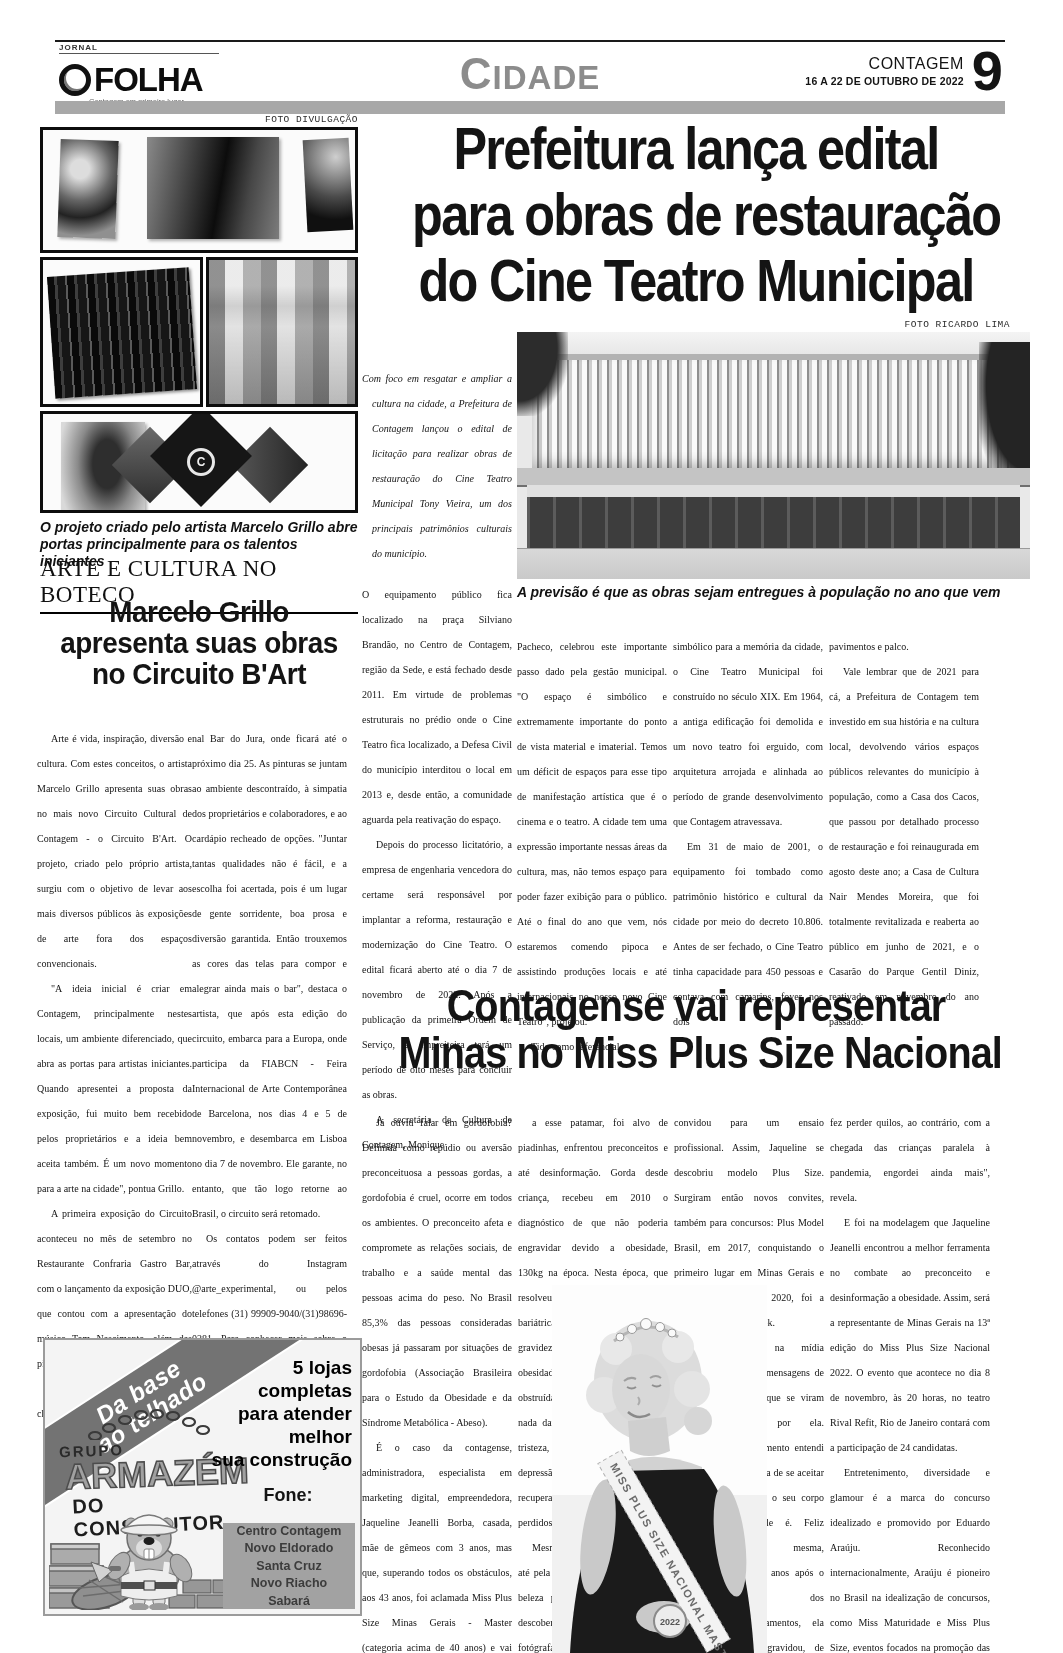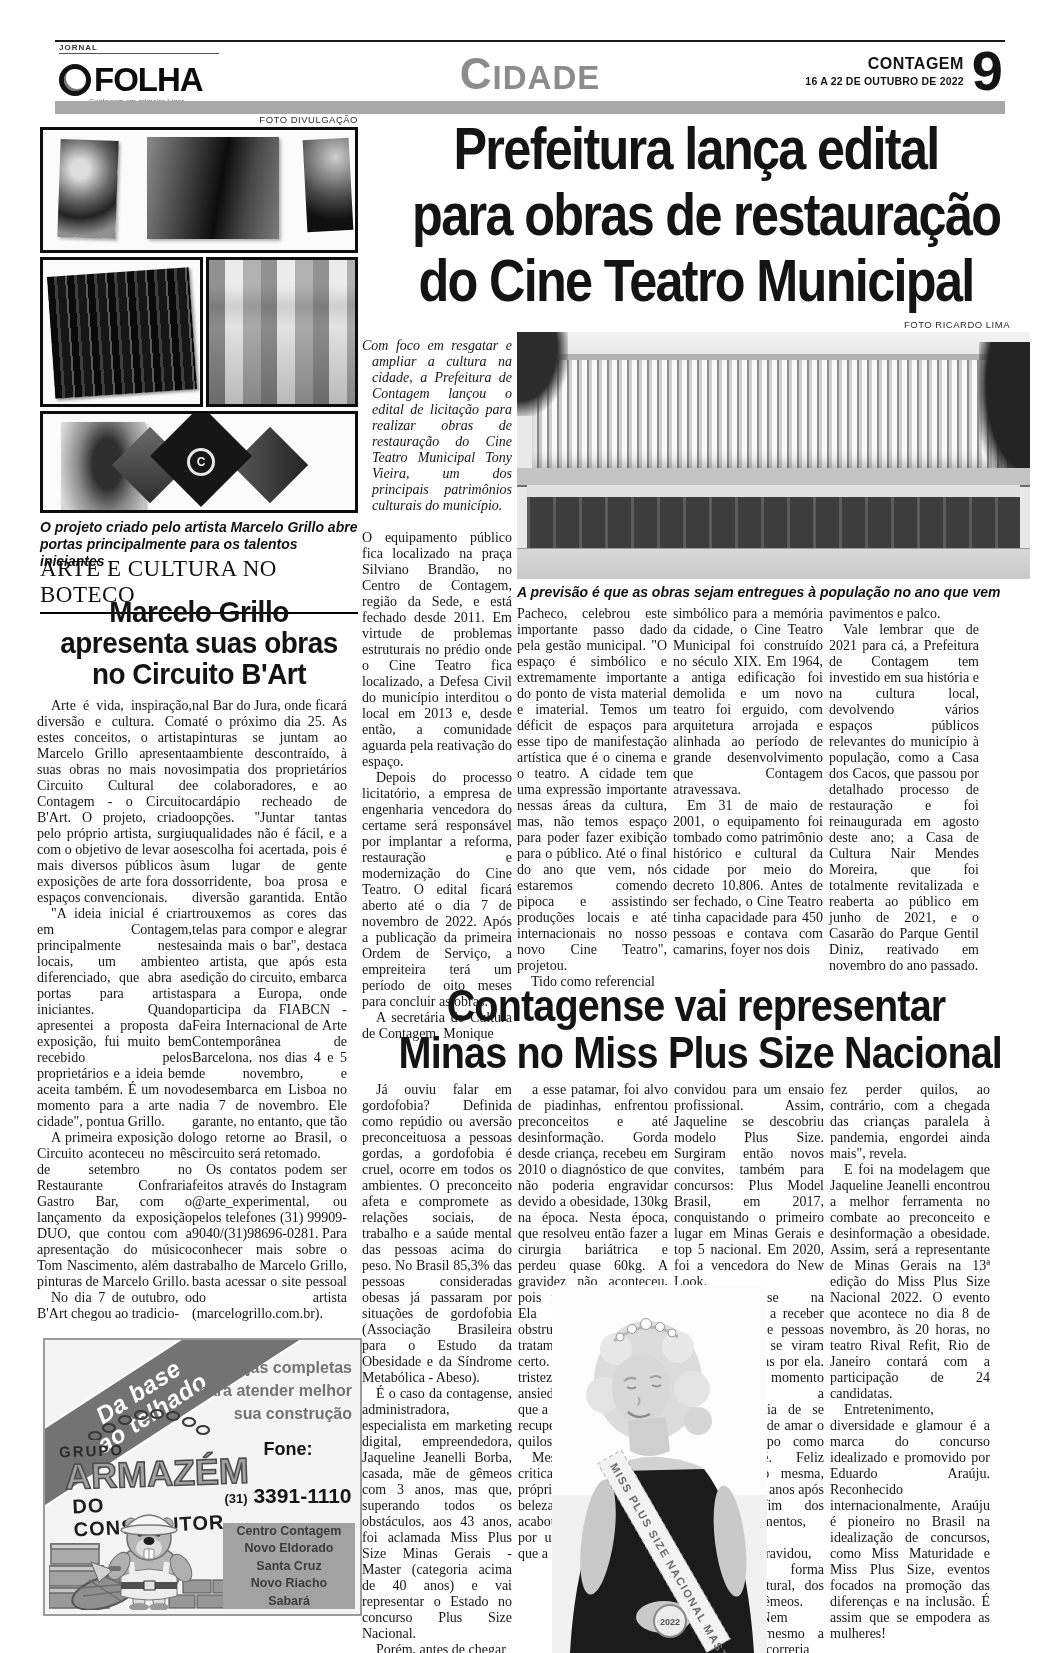--- a/index.html
+++ b/index.html
@@ -11,27 +11,27 @@
   .logo{position:absolute;left:4px;top:1px;width:180px;}
   .logo-top{font-size:8px;font-weight:bold;letter-spacing:1px;color:#333;border-bottom:1px solid #555;width:160px;padding-bottom:1px;}
   .logo-row{display:flex;align-items:center;margin-top:9px;}
   .ring{display:inline-block;width:22px;height:22px;border:5px solid #111;border-radius:50%;margin-right:3px;box-shadow:inset 2px -2px 0 #777;}
   .brand{font-size:33px;font-weight:800;letter-spacing:-1px;color:#0d0d0d;line-height:1;}
   .tagline{font-size:7.5px;color:#666;margin-top:1px;margin-left:30px;}
   .section-title{position:absolute;left:0;right:0;top:6px;text-align:center;font-size:33px;font-weight:800;color:#8c8c8c;letter-spacing:1px;line-height:1.2;}
   .section-title::first-letter{font-size:44px;}
   .pageinfo{position:absolute;right:2px;top:5px;display:flex;align-items:center;gap:8px;}
   .pageinfo .txt{text-align:right;}
-  .city{font-size:16px;font-weight:700;letter-spacing:.5px;}
+  .city{font-size:16px;font-weight:400;letter-spacing:.5px;}
   .date{font-size:10.5px;font-weight:800;letter-spacing:.2px;margin-top:2px;}
   .pagenum{font-size:56px;font-weight:800;line-height:.85;}
   .gray-bar{position:absolute;left:55px;top:101px;width:950px;height:13px;background:#a8a8a8;}
   
-  .credit{font-size:9.5px;letter-spacing:.5px;color:#2b2b2b;}
-  .bodytext{font-family:"Liberation Serif",serif;font-size:14px;line-height:16px;text-align:justify;hyphens:auto;-webkit-hyphens:auto;}
+  .credit{font-size:9.5px;letter-spacing:.5px;color:#2b2b2b;font-family:Liberation Mono, monospace;}
+  .bodytext{font-family:"Liberation Serif",serif;font-size:10px;line-height:25px;text-align:justify;hyphens:auto;margin-top:28px;-webkit-hyphens:auto;}
   .p{margin:0;text-indent:14px;}
   .p.cont{text-indent:0;}
   .caption{font-style:italic;font-weight:bold;font-size:14px;line-height:17px;color:#111;}
   .hl-line{white-space:nowrap;text-align:center;font-weight:800;}
   
   .credit-left{position:absolute;left:40px;top:114px;width:318px;text-align:right;}
   .collage{position:absolute;left:40px;top:127px;width:318px;height:386px;}
   .frame{position:absolute;border:3px solid #0d0d0d;background:#fbfbfb;overflow:hidden;box-sizing:border-box;}
   .f1{left:0;top:0;width:318px;height:126px;}
   .f2{left:0;top:130px;width:163px;height:150px;}
@@ -99,21 +99,21 @@
   .ad-banner{position:absolute;left:-70px;top:30px;width:340px;height:64px;background:#737373;transform:rotate(-33deg);
              display:flex;flex-direction:column;justify-content:center;align-items:center;box-shadow:0 2px 0 #fff,0 -2px 0 #fff;}
   .ad-banner div{color:#fff;font-style:italic;font-weight:800;font-size:24px;line-height:25px;letter-spacing:.5px;}
   .ad-logo{position:absolute;left:14px;top:66px;width:190px;}
   .chain{display:block;margin-left:28px;}
   .ad-group{font-size:15px;font-weight:800;letter-spacing:2px;color:#2a2a2a;transform:rotate(-2deg);}
   .ad-brand{font-size:36px;font-weight:800;letter-spacing:0;color:#a0a0a0;-webkit-text-stroke:1.5px #4c4c4c;
             line-height:.95;transform:rotate(-2deg);margin-left:6px;}
   .ad-brand2{font-size:20px;font-weight:800;color:#1d1d1d;letter-spacing:1px;transform:rotate(-3deg);margin-left:14px;}
   .ad-right{position:absolute;right:8px;top:16px;width:158px;text-align:right;}
-  .ad-title{font-weight:800;font-size:16px;line-height:23px;color:#737373;text-align:right;}
+  .ad-title{font-weight:800;font-size:19px;line-height:23px;color:#000000;text-align:right;}
   .ad-fone{margin-top:14px;text-align:center;padding-left:30px;}
   .fone-label{font-weight:800;font-size:18px;}
   .fone-num{font-weight:800;font-size:21px;white-space:nowrap;margin-top:24px;}
   .fone-num .area{font-size:13px;font-weight:800;}
   .ad-panel{position:absolute;left:178px;top:183px;right:5px;bottom:5px;background:#a2a2a2;
             display:flex;flex-direction:column;justify-content:center;align-items:center;gap:1px;}
   .ad-panel div{font-weight:800;font-size:12.5px;line-height:16.5px;color:#3c3c3c;}
   .mascot{position:absolute;left:4px;top:152px;}
 </style>
 </head>

